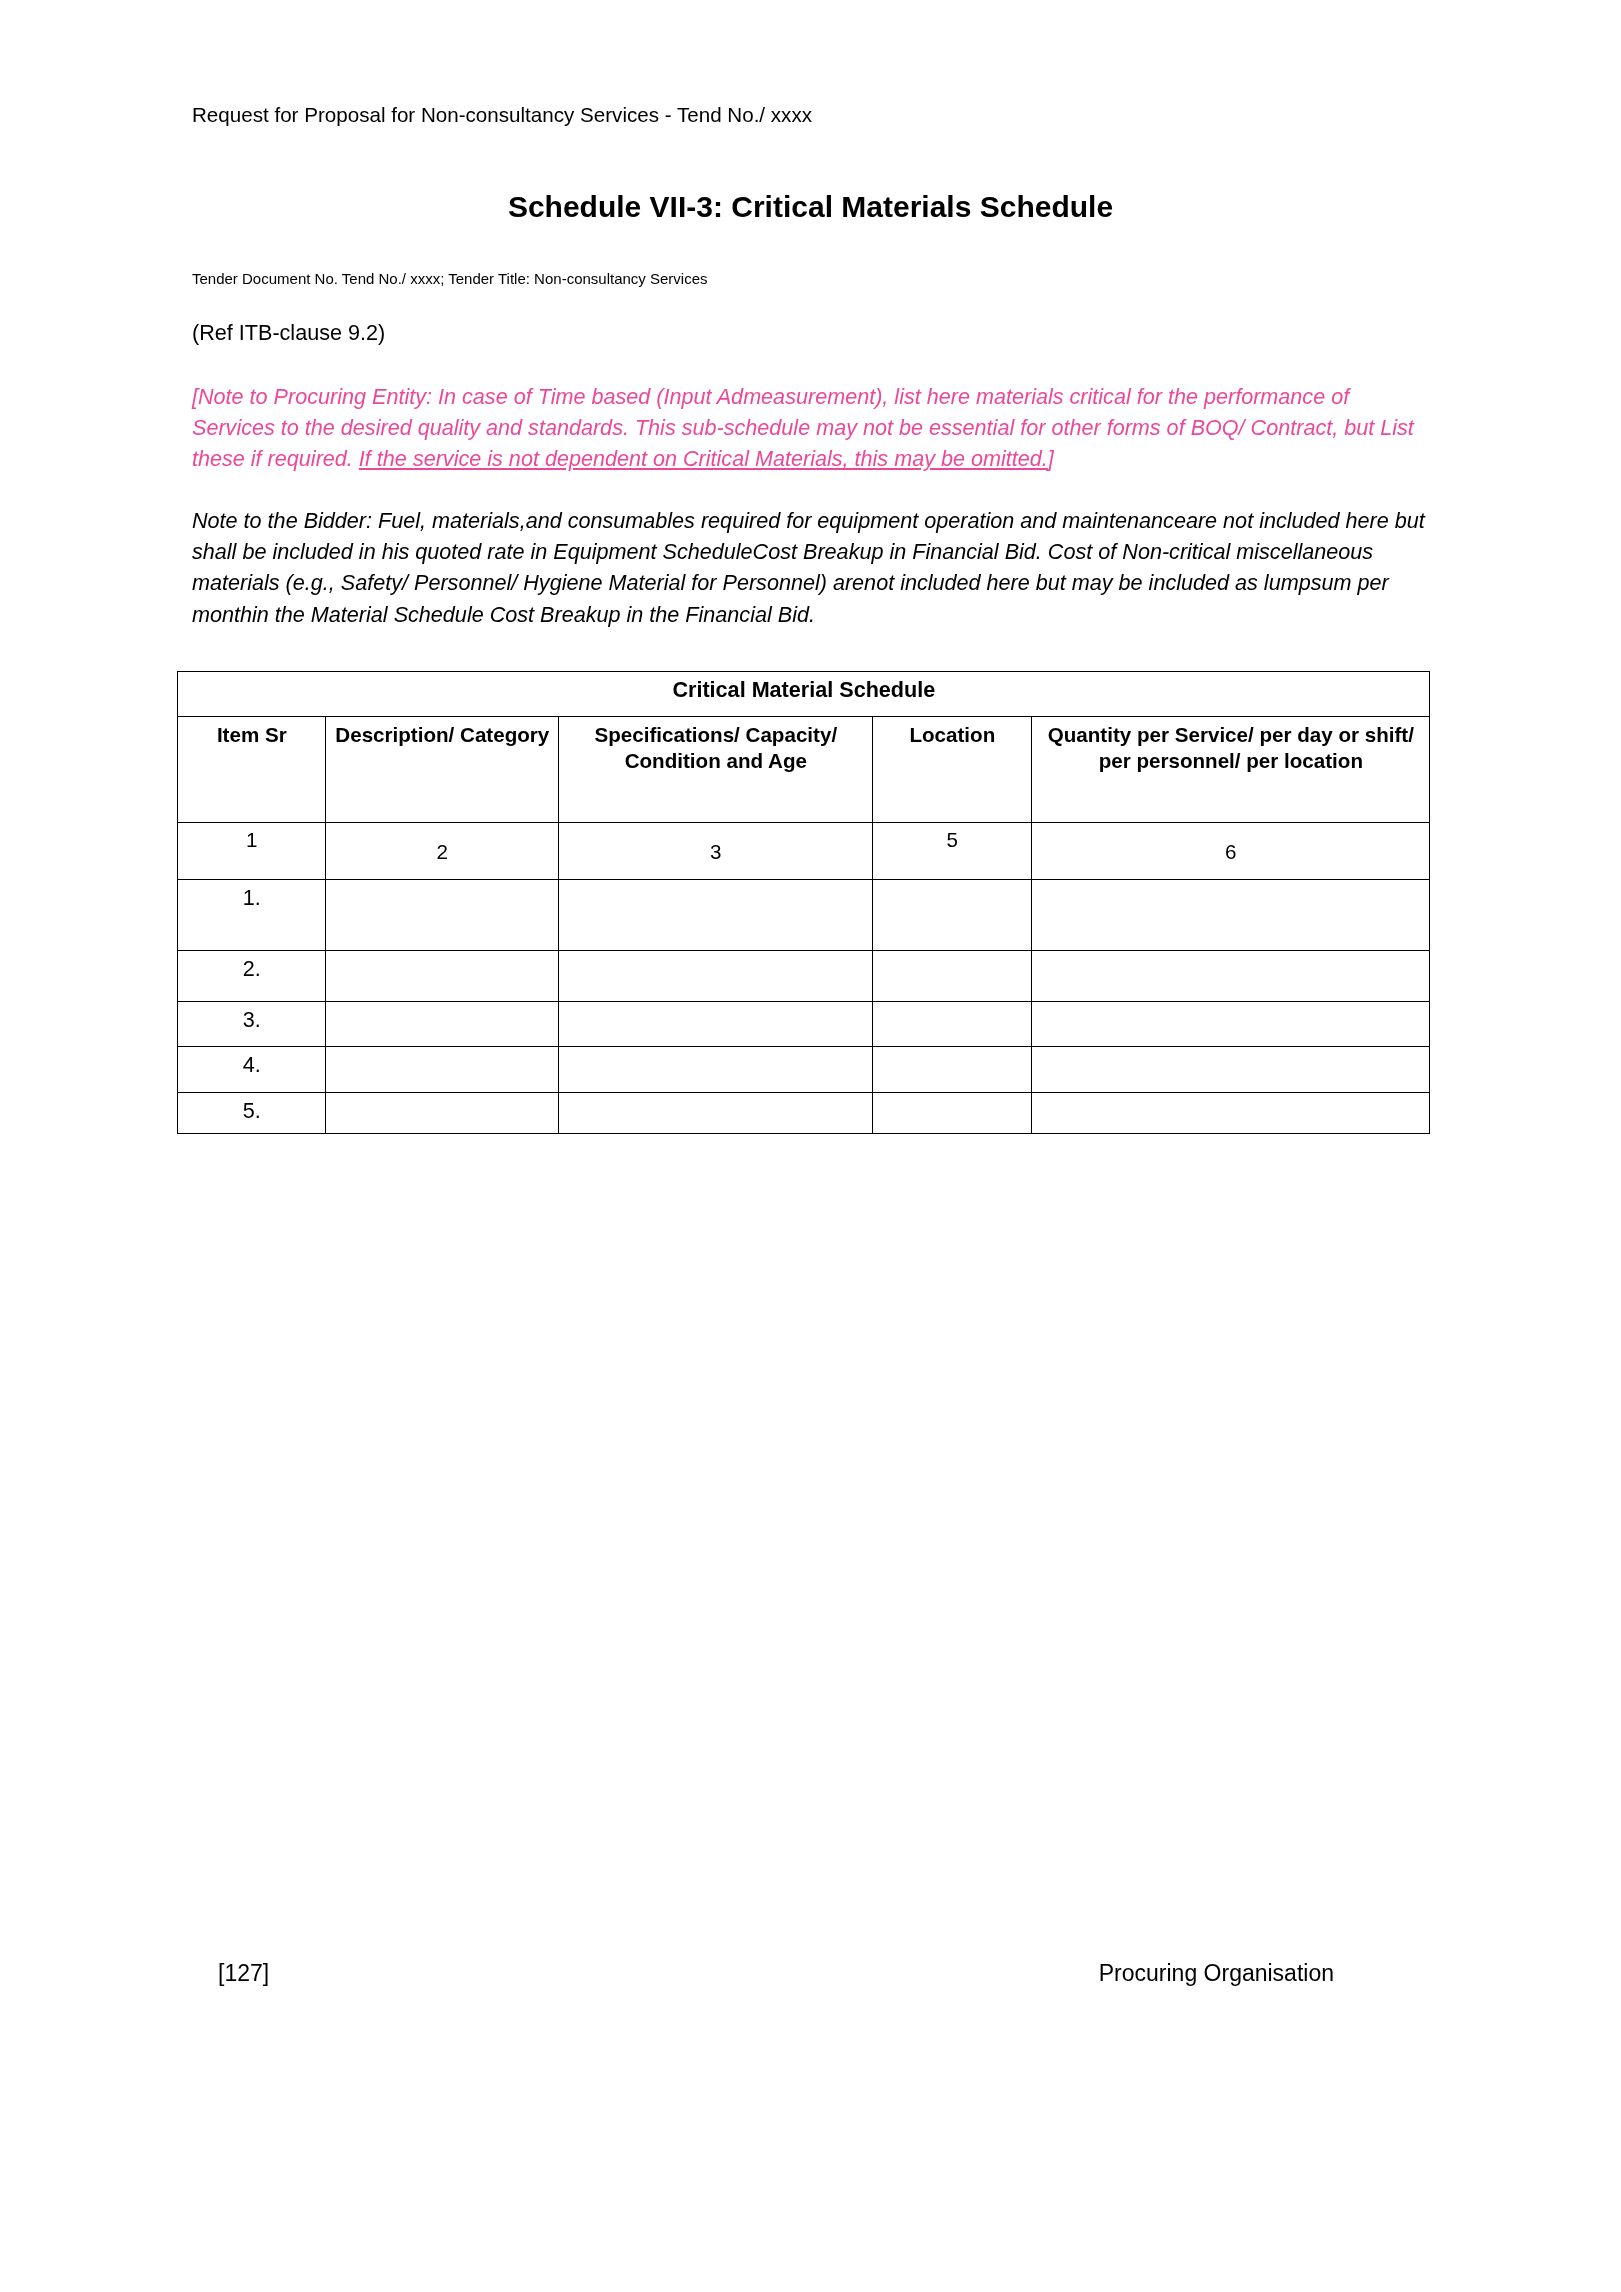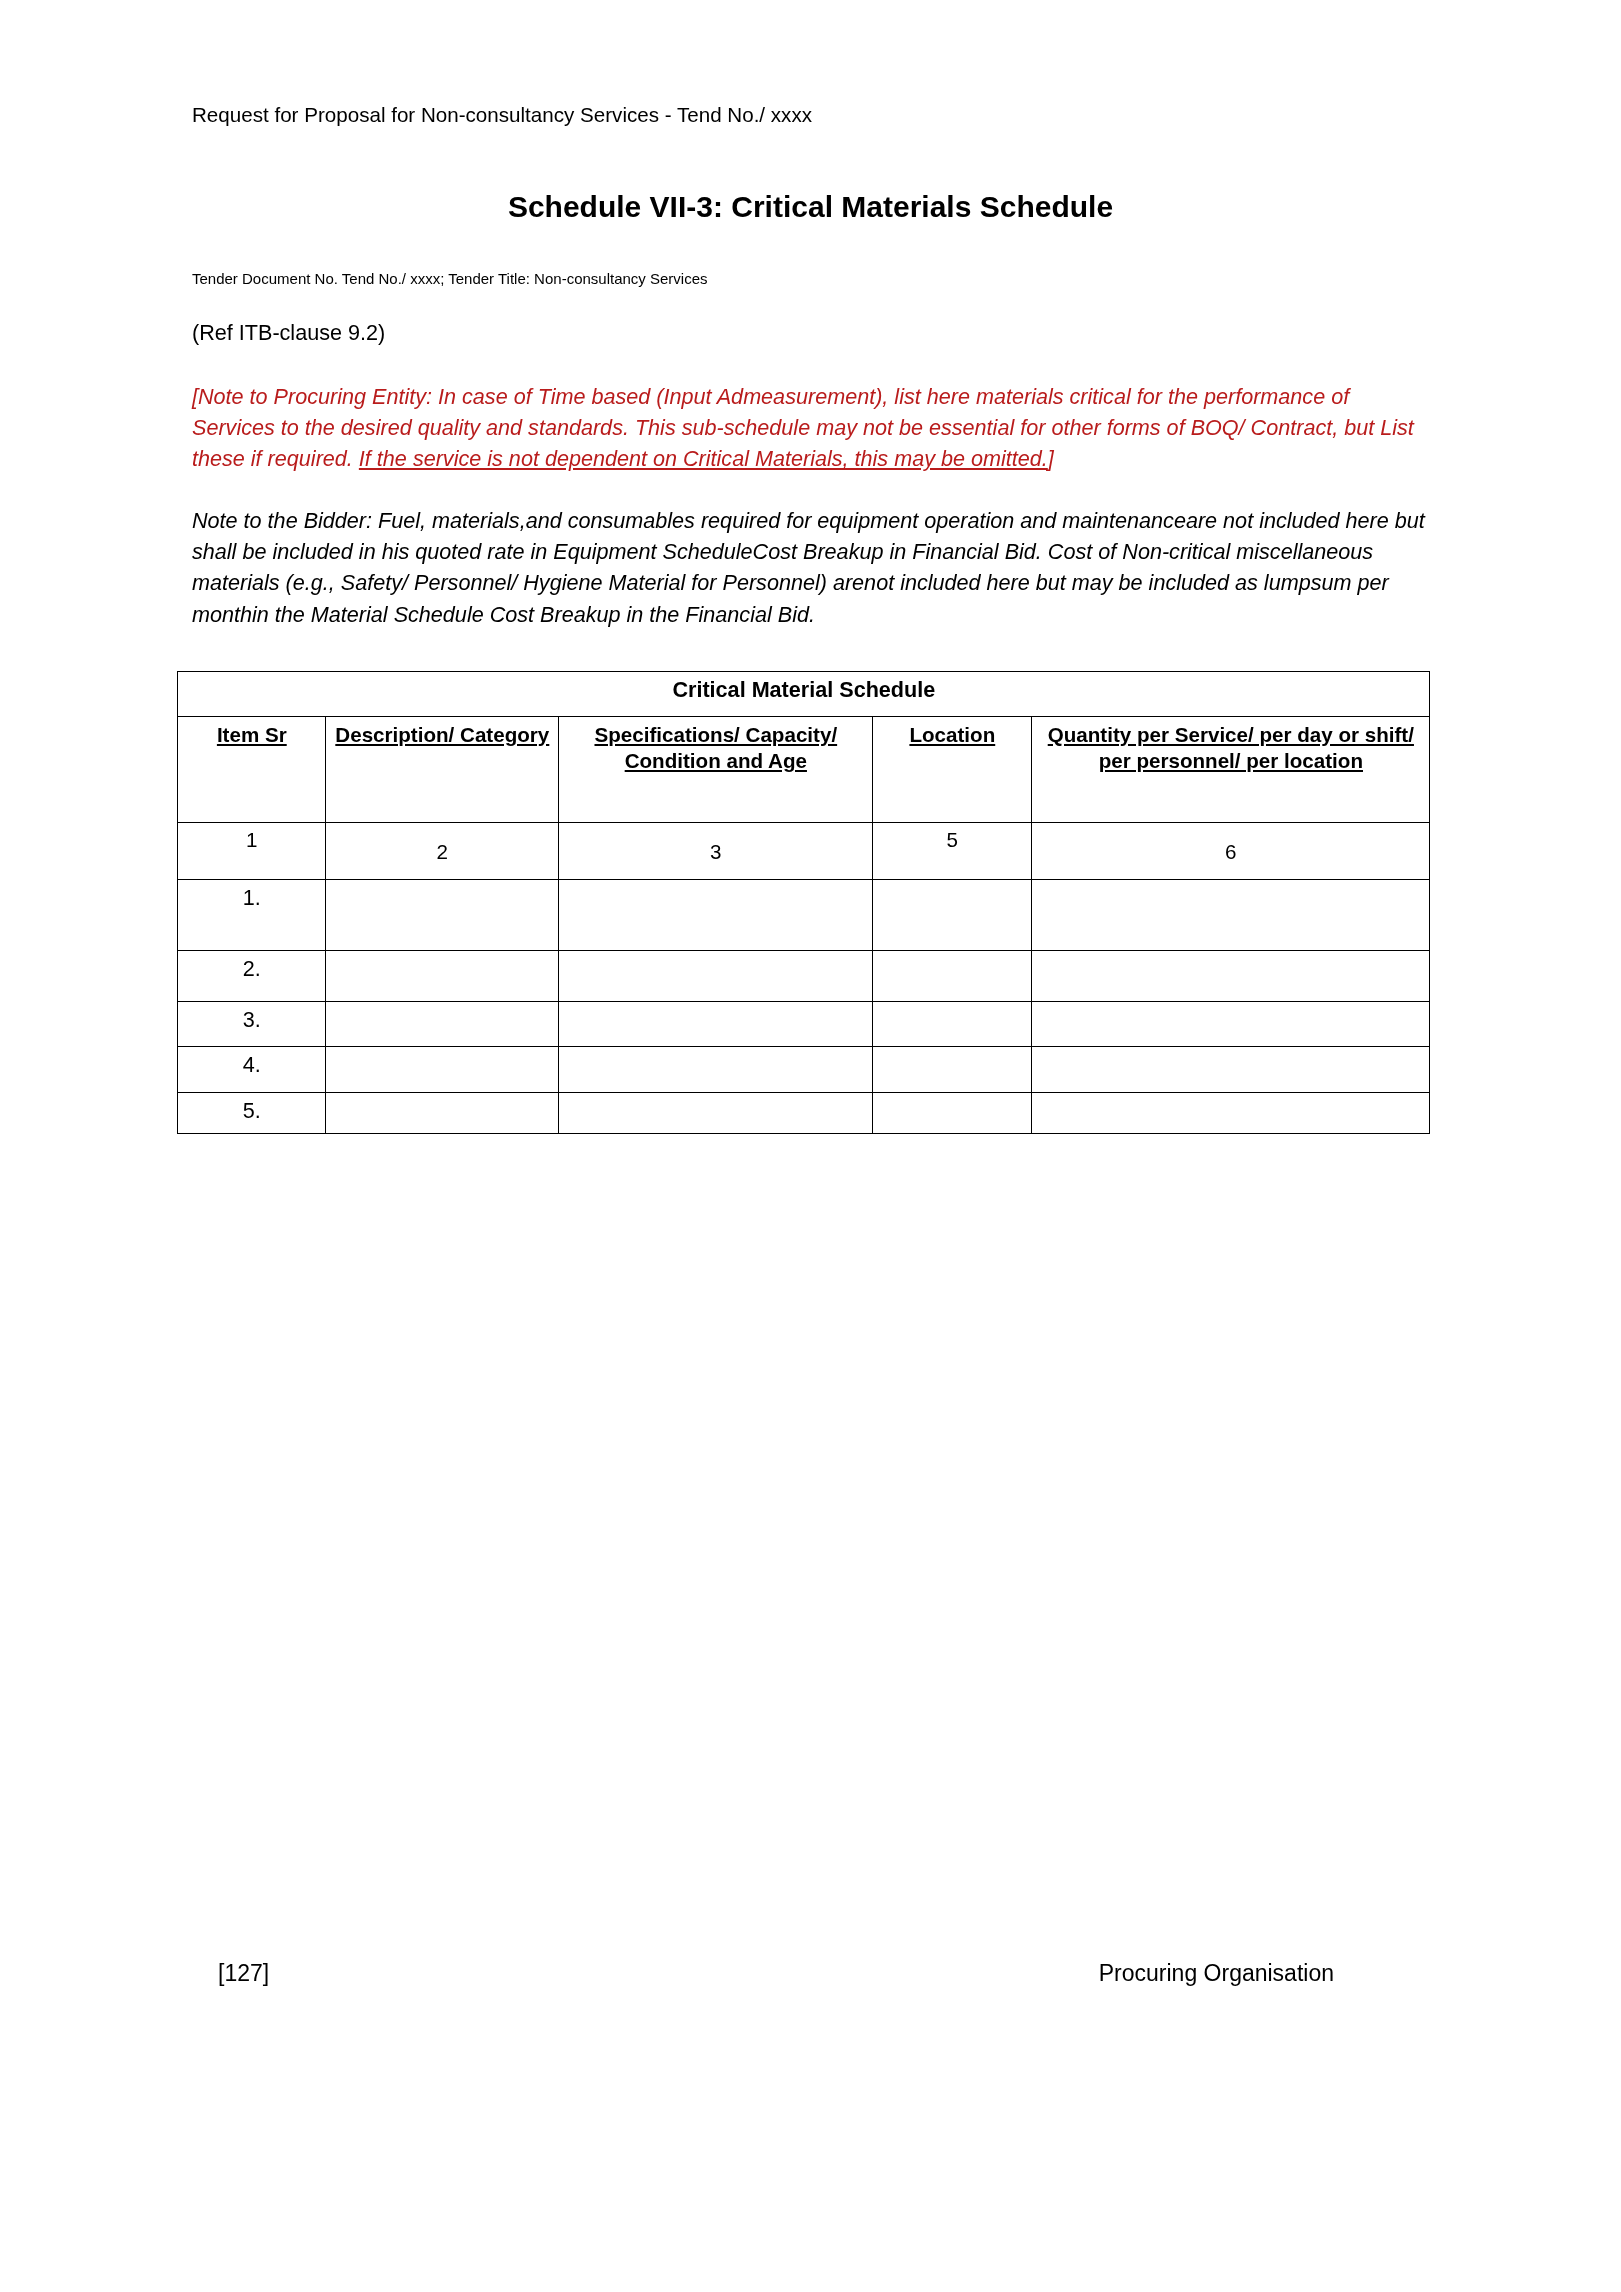--- a/index.html
+++ b/index.html
@@ -37,21 +37,21 @@
     font-size: 15px;
   }
   .ref-line {
     margin-top: 33px;
     font-size: 21.6px;
   }
   .note-gray {
     margin-top: 35px;
     font-size: 21.6px;
     font-style: italic;
-    color: #b91c1c;
+    color: #ec4899;
     line-height: 1.45;
   }
   .note-gray .underlined { text-decoration: underline; }
   .note-bidder {
     margin-top: 30px;
     font-size: 21.6px;
     font-style: italic;
     color: #000000;
     line-height: 1.45;
   }
@@ -74,21 +74,20 @@
     height: 45px;
     vertical-align: middle;
     padding: 2px 7.8px;
   }
   .tbl-colhead th {
     font-size: 20.6px;
     font-weight: bold;
     text-align: center;
     line-height: 1.28;
     height: 106px;
-    text-decoration: underline;
   }
   .tbl-numrow td {
     font-size: 20.6px;
     text-align: center;
     height: 57px;
   }
   .tbl-numrow td.num-low { padding-top: 17.6px; }
   .tbl-datarow td {
     font-size: 21.6px;
     text-align: center;

